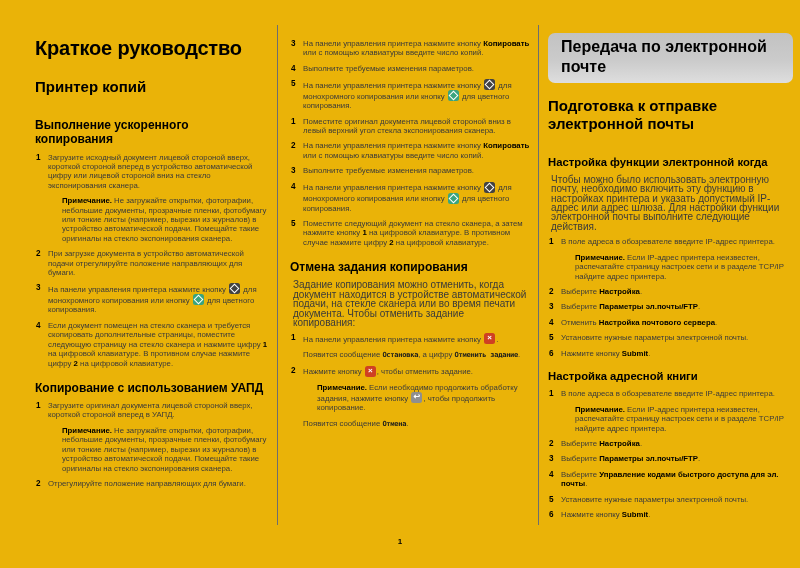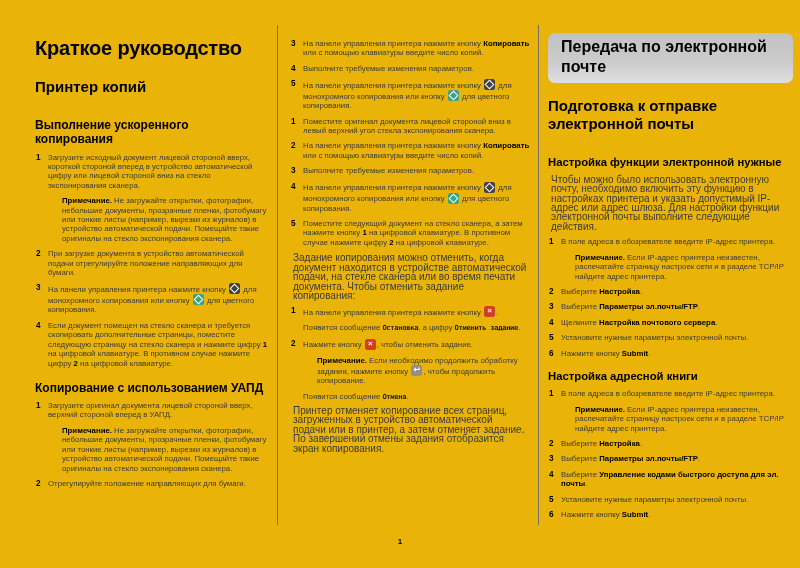--- a/index.html
+++ b/index.html
@@ -37,53 +37,53 @@
       <div class="col col1">
         <div class="title">Краткое руководство</div>
         <div class="h2x">Принтер копий</div>
         <div class="h3x">Выполнение ускоренного копирования</div>
         <div class="step"><span class="num">1</span><span><span>Загрузите исходный документ лицевой стороной вверх, короткой стороной вперед в устройство автоматической цифру или лицевой стороной вниз на стекло экспонирования сканера.</span></span></div>
         <div class="note"><b>Примечание.</b><span> Не загружайте открытки, фотографии, небольшие документы, прозрачные пленки, фотобумагу или тонкие листы (например, вырезки из журналов) в устройство автоматической подачи. Помещайте такие оригиналы на стекло экспонирования сканера.</span></div>
         <div class="step"><span class="num">2</span><span><span>При загрузке документа в устройство автоматической подачи отрегулируйте положение направляющих для бумаги.</span></span></div>
         <div class="step"><span class="num">3</span><span><span>На панели управления принтера нажмите кнопку </span><span class="icon-btn" style="background: rgb(66, 66, 66);"><span class="dia"></span></span><span> для монохромного копирования или кнопку </span><span class="icon-btn" style="background: rgb(58, 164, 126);"><span class="dia"></span></span><span> для цветного копирования.</span></span></div>
         <div class="step"><span class="num">4</span><span><span>Если документ помещен на стекло сканера и требуется скопировать дополнительные страницы, поместите следующую страницу на стекло сканера и нажмите цифру </span><b>1</b><span> на цифровой клавиатуре. В противном случае нажмите цифру </span><b>2</b><span> на цифровой клавиатуре.</span></span></div>
         <div class="h3x">Копирование с использованием УАПД</div>
-        <div class="step"><span class="num">1</span><span><span>Загрузите оригинал документа лицевой стороной вверх, верхний стороной вперед в УАПД.</span></span></div>
+        <div class="step"><span class="num">1</span><span><span>Загрузите оригинал документа лицевой стороной вверх, короткой стороной вперед в УАПД.</span></span></div>
         <div class="note"><b>Примечание.</b><span> Не загружайте открытки, фотографии, небольшие документы, прозрачные пленки, фотобумагу или тонкие листы (например, вырезки из журналов) в устройство автоматической подачи. Помещайте такие оригиналы на стекло экспонирования сканера.</span></div>
         <div class="step"><span class="num">2</span><span><span>Отрегулируйте положение направляющих для бумаги.</span></span></div>
       </div>
       <div class="col col2">
         <div class="step"><span class="num">3</span><span><span>На панели управления принтера нажмите кнопку </span><b>Копировать</b><span> или с помощью клавиатуры введите число копий.</span></span></div>
         <div class="step"><span class="num">4</span><span><span>Выполните требуемые изменения параметров.</span></span></div>
         <div class="step"><span class="num">5</span><span><span>На панели управления принтера нажмите кнопку </span><span class="icon-btn" style="background: rgb(66, 66, 66);"><span class="dia"></span></span><span> для монохромного копирования или кнопку </span><span class="icon-btn" style="background: rgb(58, 164, 126);"><span class="dia"></span></span><span> для цветного копирования.</span></span></div>
         <div class="step"><span class="num">1</span><span><span>Поместите оригинал документа лицевой стороной вниз в левый верхний угол стекла экспонирования сканера.</span></span></div>
         <div class="step"><span class="num">2</span><span><span>На панели управления принтера нажмите кнопку </span><b>Копировать</b><span> или с помощью клавиатуры введите число копий.</span></span></div>
         <div class="step"><span class="num">3</span><span><span>Выполните требуемые изменения параметров.</span></span></div>
         <div class="step"><span class="num">4</span><span><span>На панели управления принтера нажмите кнопку </span><span class="icon-btn" style="background: rgb(66, 66, 66);"><span class="dia"></span></span><span> для монохромного копирования или кнопку </span><span class="icon-btn" style="background: rgb(58, 164, 126);"><span class="dia"></span></span><span> для цветного копирования.</span></span></div>
         <div class="step"><span class="num">5</span><span><span>Поместите следующий документ на стекло сканера, а затем нажмите кнопку </span><b>1</b><span> на цифровой клавиатуре. В противном случае нажмите цифру </span><b>2</b><span> на цифровой клавиатуре.</span></span></div>
+        <div class="h3x">Отмена задания копирования</div>
         <div class="para"><span>Задание копирования можно отменить, когда документ находится в устройстве автоматической подачи, на стекле сканера или во время печати документа. Чтобы отменить задание копирования:</span></div>
         <div class="step"><span class="num">1</span><span><span>На панели управления принтера нажмите кнопку </span><span class="icon-btn" style="background: rgb(207, 64, 34);">×</span><span>.</span></span></div>
         <div class="stepp"><span>Появится сообщение </span><span class="lcd">Остановка</span><span>, а цифру </span><span class="lcd">Отменить задание</span><span>.</span></div>
         <div class="step"><span class="num">2</span><span><span>Нажмите кнопку </span><span class="icon-btn" style="background: rgb(207, 64, 34);">×</span><span>, чтобы отменить задание.</span></span></div>
         <div class="note"><b>Примечание.</b><span> Если необходимо продолжить обработку задания, нажмите кнопку </span><span class="icon-btn" style="background: rgb(143, 143, 143);">↩</span><span>, чтобы продолжить копирование.</span></div>
         <div class="stepp"><span>Появится сообщение </span><span class="lcd">Отмена</span><span>.</span></div>
-        <div class="para"><span>Принтер отменяет копирование всех страниц, загруженных в устройство автоматической подачи или в принтер, а затем отменяет задание. По завершении отмены задания отобразится экран копирования.</span></div>
       </div>
       <div class="col col3">
         <div class="sectionbox">Передача по электронной
 почте</div>
         <div class="h2x">Подготовка к отправке
 электронной почты</div>
-        <div class="h4x">Настройка функции электронной нужные</div>
+        <div class="h4x">Настройка функции электронной когда</div>
         <div class="para"><span>Чтобы можно было использовать электронную почту, необходимо включить эту функцию в настройках принтера и указать допустимый IP-адрес или адрес шлюза. Для настройки функции электронной почты выполните следующие действия.</span></div>
         <div class="step"><span class="num">1</span><span><span>В поле адреса в обозревателе введите IP-адрес принтера.</span></span></div>
         <div class="note"><b>Примечание.</b><span> Если IP-адрес принтера неизвестен, распечатайте страницу настроек сети и в разделе TCP/IP найдите адрес принтера.</span></div>
         <div class="step"><span class="num">2</span><span><span>Выберите </span><b>Настройка</b><span>.</span></span></div>
         <div class="step"><span class="num">3</span><span><span>Выберите </span><b>Параметры эл.почты/FTP</b><span>.</span></span></div>
-        <div class="step"><span class="num">4</span><span><span>Щелкните </span><b>Настройка почтового сервера</b><span>.</span></span></div>
+        <div class="step"><span class="num">4</span><span><span>Отменить </span><b>Настройка почтового сервера</b><span>.</span></span></div>
         <div class="step"><span class="num">5</span><span><span>Установите нужные параметры электронной почты.</span></span></div>
         <div class="step"><span class="num">6</span><span><span>Нажмите кнопку </span><b>Submit</b><span>.</span></span></div>
         <div class="h4x">Настройка адресной книги</div>
         <div class="step"><span class="num">1</span><span><span>В поле адреса в обозревателе введите IP-адрес принтера.</span></span></div>
         <div class="note"><b>Примечание.</b><span> Если IP-адрес принтера неизвестен, распечатайте страницу настроек сети и в разделе TCP/IP найдите адрес принтера.</span></div>
         <div class="step"><span class="num">2</span><span><span>Выберите </span><b>Настройка</b><span>.</span></span></div>
         <div class="step"><span class="num">3</span><span><span>Выберите </span><b>Параметры эл.почты/FTP</b><span>.</span></span></div>
         <div class="step"><span class="num">4</span><span><span>Выберите </span><b>Управление кодами быстрого доступа для эл. почты</b><span>.</span></span></div>
         <div class="step"><span class="num">5</span><span><span>Установите нужные параметры электронной почты.</span></span></div>
         <div class="step"><span class="num">6</span><span><span>Нажмите кнопку </span><b>Submit</b><span>.</span></span></div>

